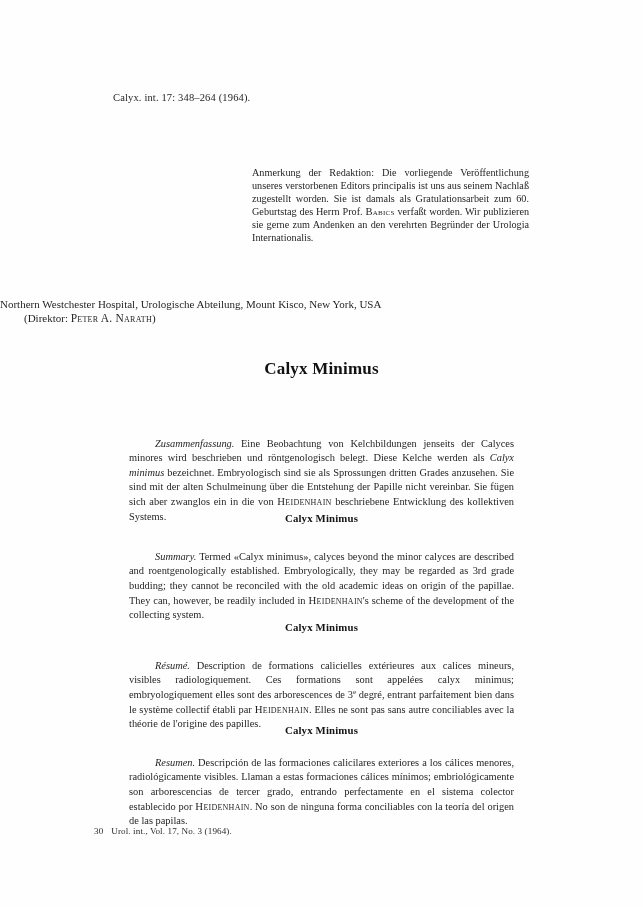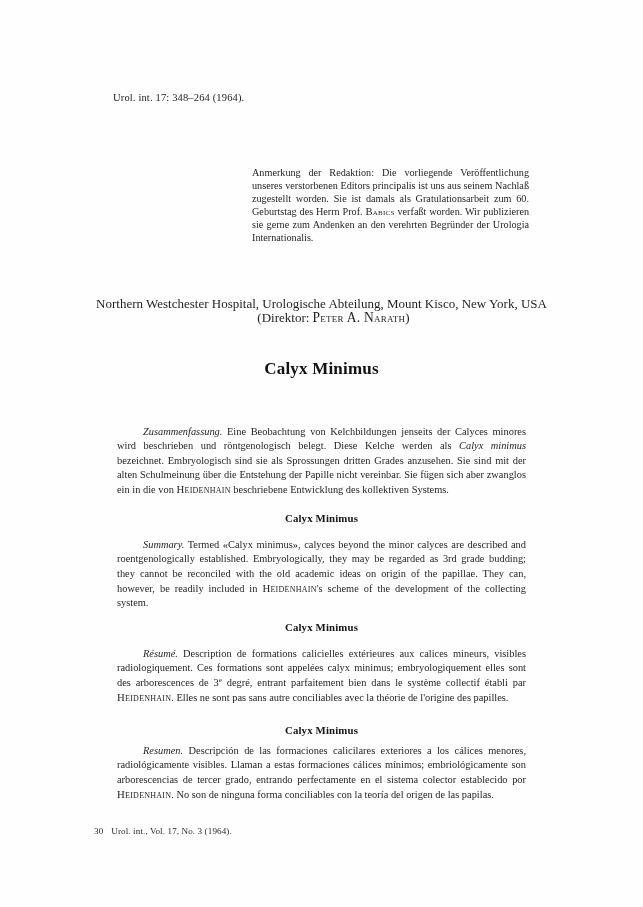--- a/index.html
+++ b/index.html
@@ -47,22 +47,22 @@
     color: #1f1f1f;
     hyphens: manual;
   }
 
   
   .affiliation {
     position: absolute;
     left: 0;
     right: 0;
     top: 297px;
-    text-align: center;
-    font-size: 13px;
+    text-align: left;
+    font-size: 11px;
     line-height: 14px;
     color: #1f1f1f;
   }
   .affiliation .director { display: block; margin-left: 24px; }
 
   
   .doc-title {
     position: absolute;
     left: 0;
     right: 0;
@@ -88,21 +88,21 @@
     position: absolute;
     left: 113px;
     width: 417px;
     font-size: 10.4px;
     line-height: 14.35px;
     text-align: justify;
     text-justify: inter-word;
     color: #1f1f1f;
   }
   .abstract p {
-    margin: 4px;
+    margin: 16px;
     text-indent: 26px;
   }
 
   .sec-head {
     position: absolute;
     left: 0;
     right: 0;
     text-align: center;
     font-size: 10.8px;
     font-weight: bold;
@@ -138,21 +138,21 @@
     font-size: 1.04em;
     letter-spacing: 0.25px;
   }
   sup.ord { font-size: 0.68em; vertical-align: super; line-height: 0; }
 </style>
 </head>
 <body>
 
 <div class="page">
 
-  <div class="citation"><span>Urol. int. </span><span class="vol">17</span><span>: 348–264 (1964).</span></div>
+  <div class="citation"><span>Calyx. int. </span><span class="vol">17</span><span>: 348–264 (1964).</span></div>
 
   <div class="editor-note"><span>Anmerkung der Redaktion: Die vorliegende Veröffentlichung unseres verstorbenen Editors principalis ist uns aus seinem Nachlaß zugestellt worden. Sie ist damals als Gratulationsarbeit zum 60. Geburtstag des Herrn Prof. </span><span class="sc">Babics</span><span> verfaßt worden. Wir publizieren sie gerne zum Andenken an den verehrten Begründer der Urologia Internationalis.</span></div>
 
   <div class="affiliation">
     <span>Northern Westchester Hospital, Urologische Abteilung, Mount Kisco, New York, USA</span>
     <span class="director"><span>(Direktor: </span><span class="sc">Peter A. Narath</span><span>)</span></span>
   </div>
 
   <h1 class="doc-title">Calyx Minimus</h1>
 

